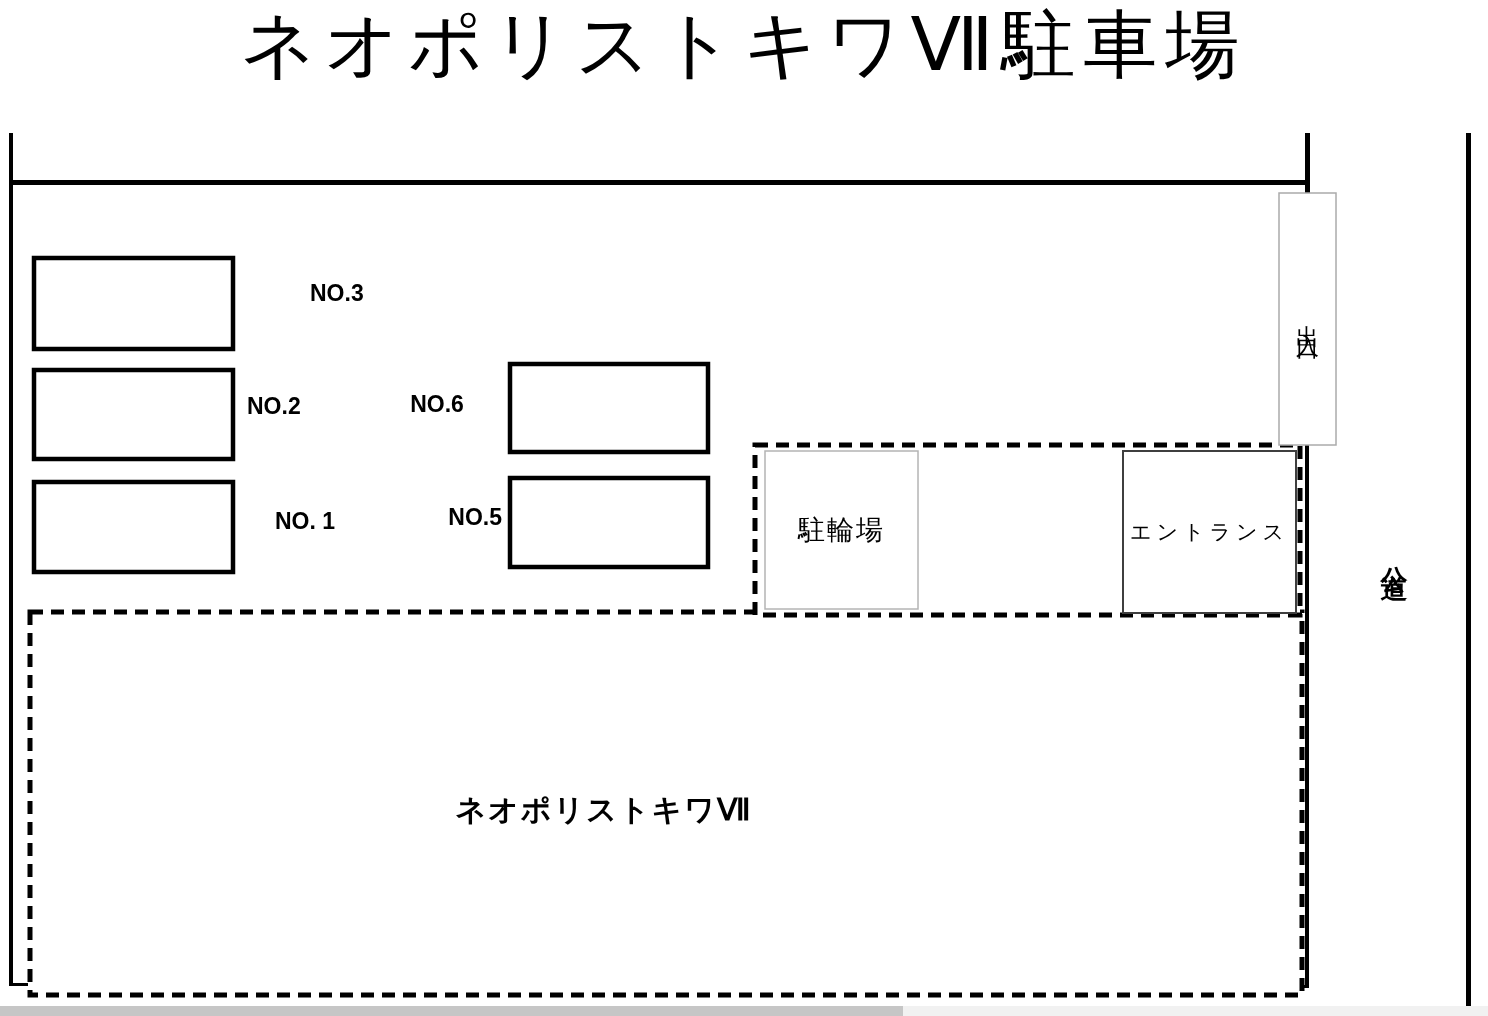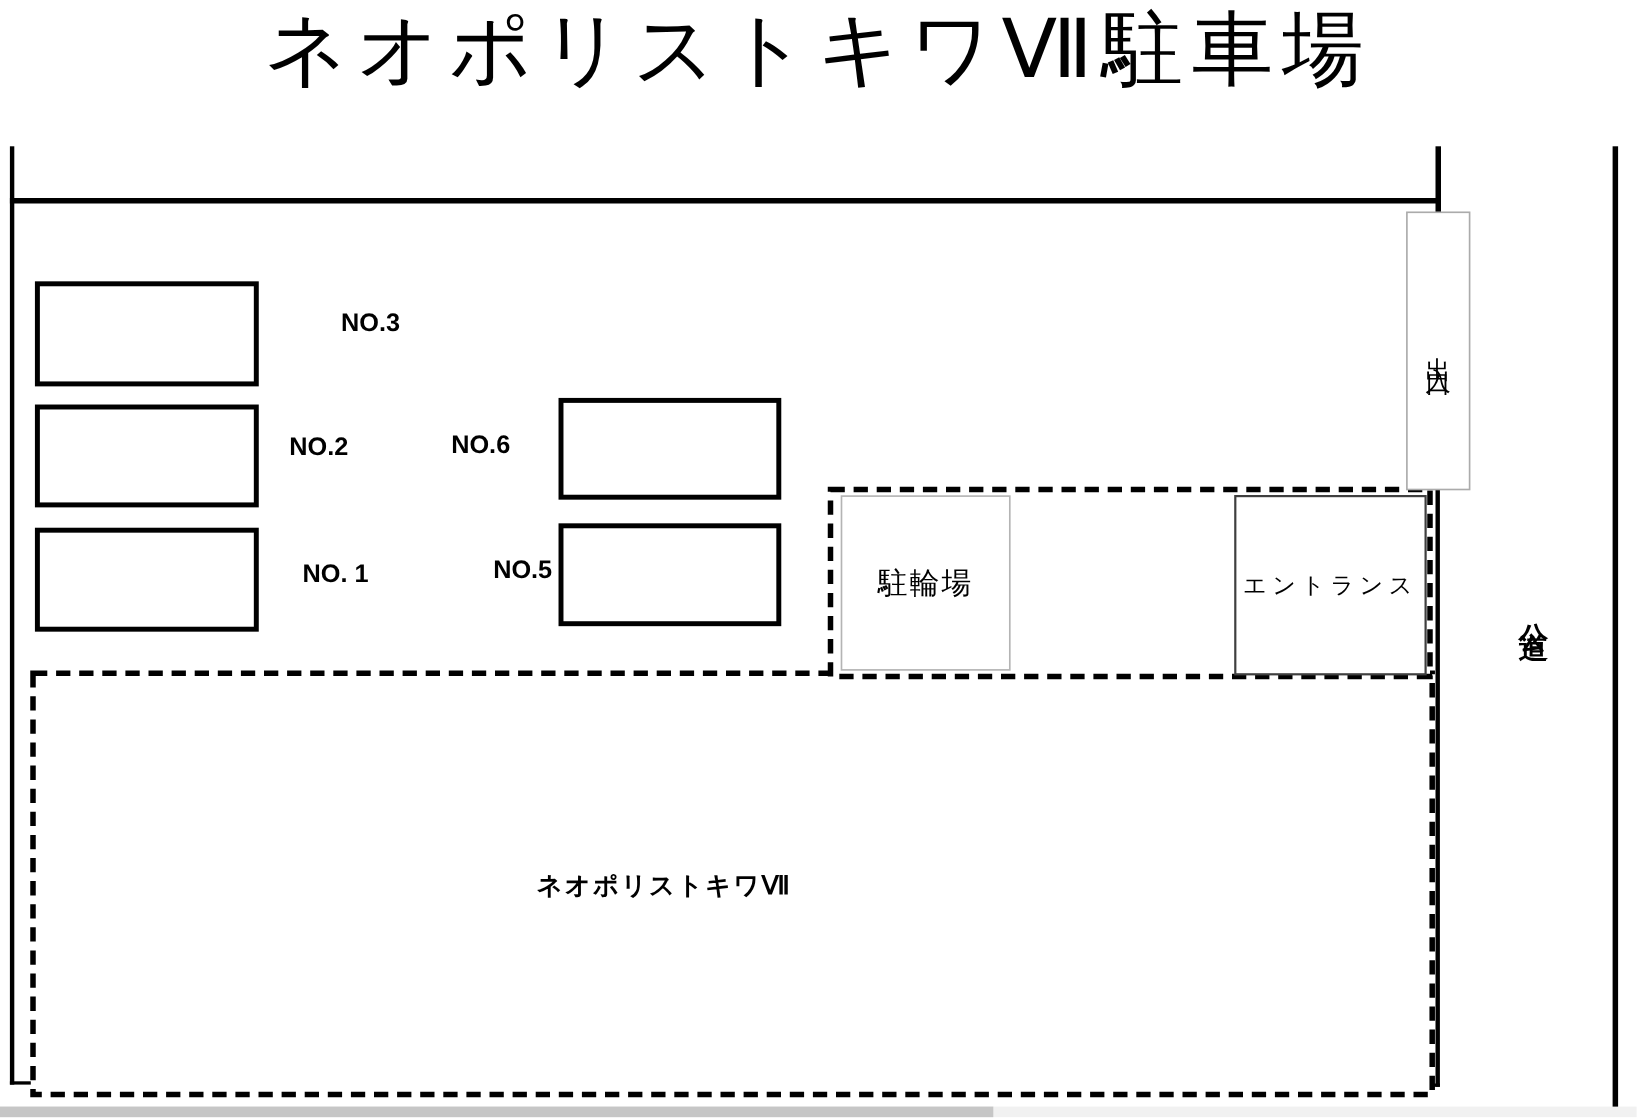--- a/index.html
+++ b/index.html
@@ -17,21 +17,21 @@
     left:0;top:8;width:1488px;
     text-align:center;
     font-size:74px;line-height:90px;
     letter-spacing:8px;
     font-weight:400;
   }
   .space-label{
     font-size:23px;line-height:28px;font-weight:600;
   }
   .lbl-no3{left:263px;top:279px;margin-left:47px;}
-  .lbl-no2{left:263px;top:392px;}
+  .lbl-no2{left:247px;top:392px;}
   .lbl-no1{left:263px;top:507px;margin-left:12px;}
   .lbl-no6{left:382px;top:390px;width:110px;text-align:center;}
   .lbl-no5{left:392px;top:503px;width:110px;text-align:right;}
   .center-box{
     display:flex;align-items:center;justify-content:center;
   }
   .bike-label{
     left:765px;top:451px;width:153px;height:158px;
     font-family:Liberation Mono, monospace;
     font-size:27px;letter-spacing:2px;
@@ -44,21 +44,21 @@
   .gate-label{
     left:1279px;top:193px;width:57px;height:252px;
     font-family:"Liberation Serif",serif;
     font-size:23px;letter-spacing:8px;
     writing-mode:vertical-rl;text-orientation:upright;
     display:flex;align-items:center;justify-content:center;
   }
   .building-label{
     left:304px;top:790px;width:600px;
     text-align:center;
-    font-size:23px;font-weight:700;letter-spacing:2px;
+    font-size:30px;font-weight:700;letter-spacing:2px;
   }
   .road-label{
     left:1356px;top:503px;width:56px;height:100px;
     font-size:27px;font-weight:700;letter-spacing:9px;
     writing-mode:vertical-rl;text-orientation:upright;
     display:flex;align-items:flex-start;justify-content:center;
   }
   .scroll-track{
     position:absolute;left:0;top:1006px;width:1488px;height:10px;
   }

